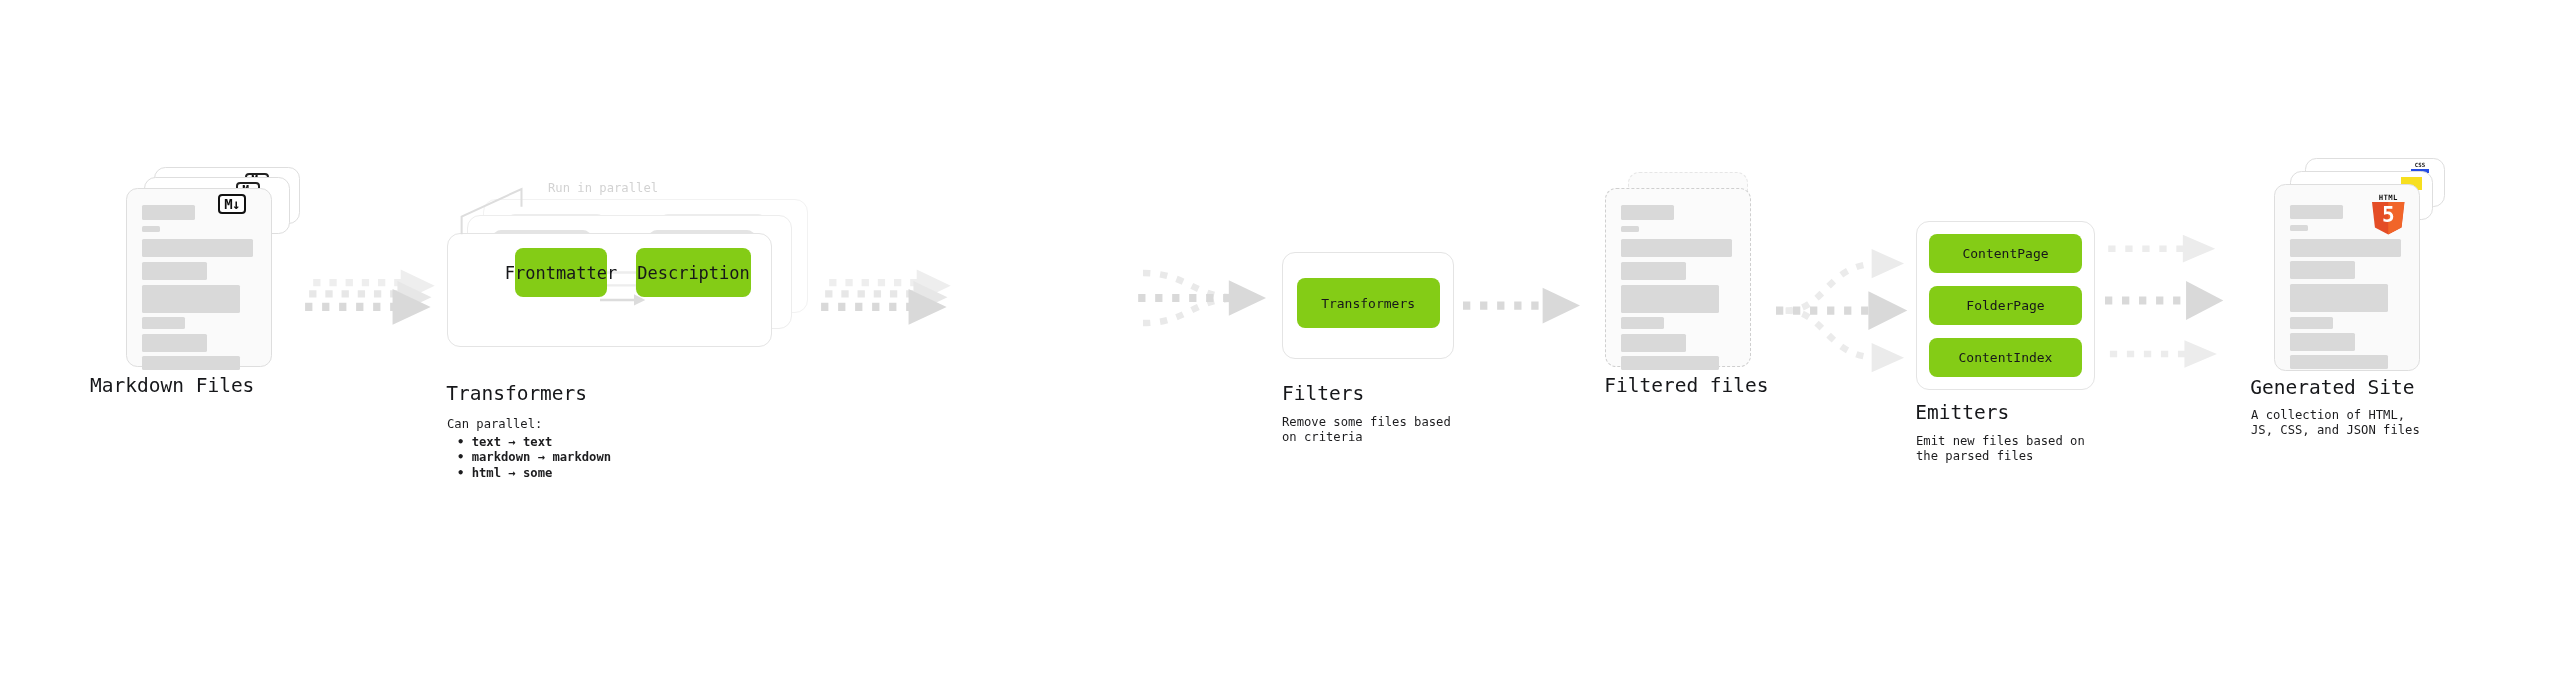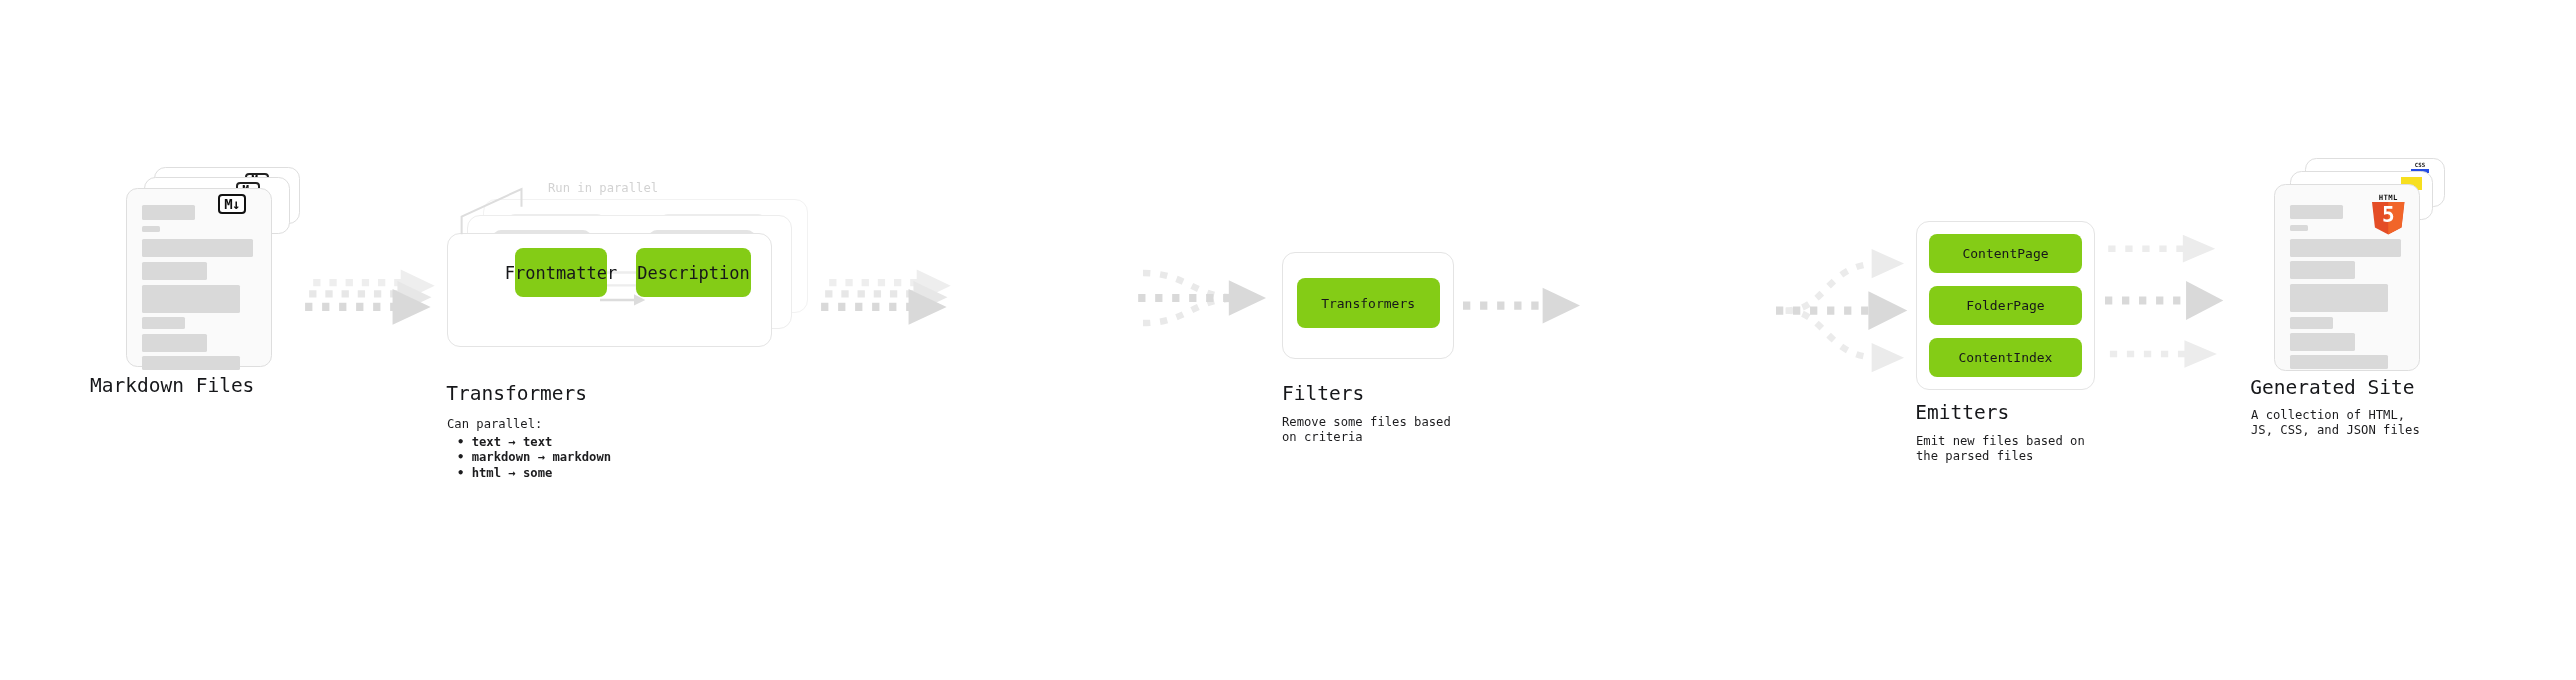--- a/index.html
+++ b/index.html
@@ -233,20 +233,36 @@
 on criteria</div>
   </div>
 
   <svg style="left:1463px;top:286px;" width="130" height="57" viewBox="0 0 160 70">
     <g stroke="#d9d9d9" stroke-width="10" stroke-dasharray="9 12" fill="none">
       <line x1="0" y1="24" x2="108" y2="24"></line>
     </g>
     <polygon points="98,2 144,24 98,46" fill="#d9d9d9"></polygon>
   </svg>
 
+  <div class="node" style="left:1605px;top:167px;">
+    <div class="filestack" style="width:187px;height:244px;">
+      <div class="fcard dashed c" style="left:23px;top:4.9px;width:120px;height:41px;"></div>
+      <div class="fcard dashed" style="left:0px;top:21px;width:146px;height:179px;">
+        <div class="skel" style="left:14.6px;top:16.3px;width:53px;height:14.6px;"></div>
+        <div class="skel" style="left:14.6px;top:37px;width:18px;height:5.7px;"></div>
+        <div class="skel" style="left:14.6px;top:50px;width:111px;height:18px;"></div>
+        <div class="skel" style="left:14.6px;top:73px;width:65px;height:18px;"></div>
+        <div class="skel" style="left:14.6px;top:96px;width:98px;height:28px;"></div>
+        <div class="skel" style="left:14.6px;top:128px;width:43px;height:12.2px;"></div>
+        <div class="skel" style="left:14.6px;top:145px;width:65px;height:18px;"></div>
+        <div class="skel" style="left:14.6px;top:167px;width:98px;height:14px;"></div>
+      </div>
+    </div>
+    <div class="title" style="left:-0.8px;top:207px;">Filtered files</div>
+  </div>
 
   <svg style="left:1776px;top:236px;" width="154" height="146" viewBox="0 0 190 180">
     <g fill="none" stroke="#ebebeb" stroke-width="8" stroke-dasharray="9 12">
       <path d="M12,92 C62,92 62,34 126,34"></path>
     </g>
     <polygon points="118,16 158,34 118,52" fill="#ebebeb"></polygon>
     <g fill="none" stroke="#ebebeb" stroke-width="8" stroke-dasharray="9 12">
       <path d="M12,92 C62,92 62,150 126,150"></path>
     </g>
     <polygon points="118,132 158,150 118,168" fill="#ebebeb"></polygon>

